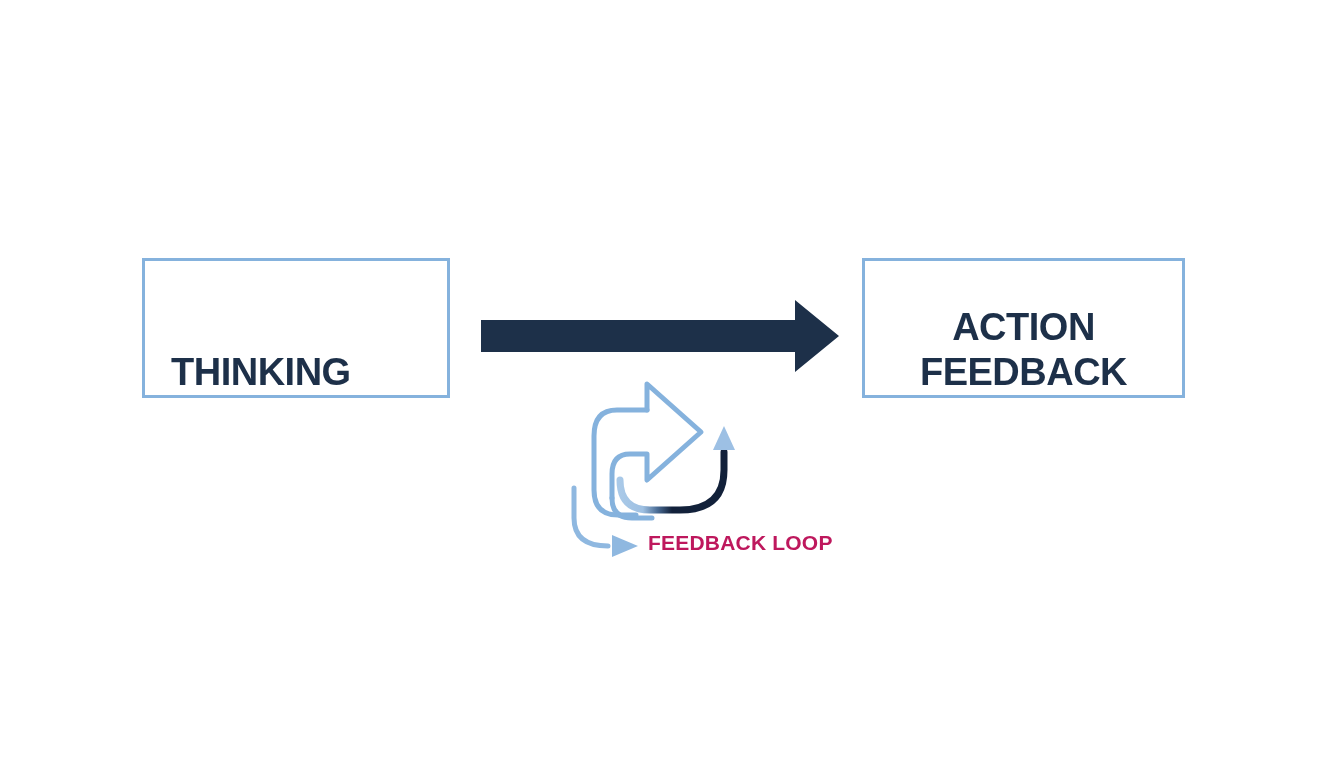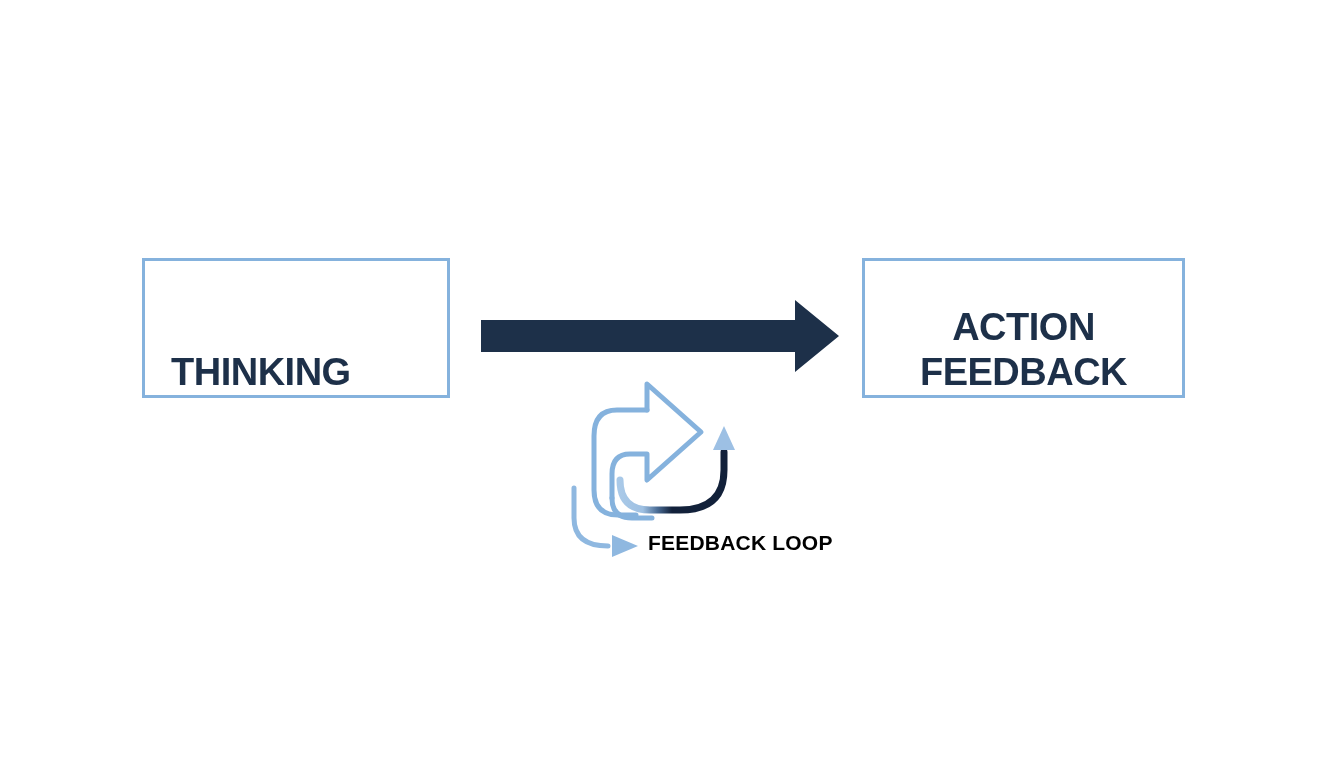--- a/index.html
+++ b/index.html
@@ -71,21 +71,21 @@
     top: 370px;
     width: 300px;
     height: 200px;
   }
 
   
   #feedback-label {
     position: absolute;
     left: 648px;
     top: 531px;
-    color: #000000;
+    color: #be185d;
     font-weight: bold;
     font-size: 21px;
     letter-spacing: 0.2px;
     white-space: nowrap;
   }
 </style>
 </head>
 <body>
 
 <div id="diagram-canvas">

